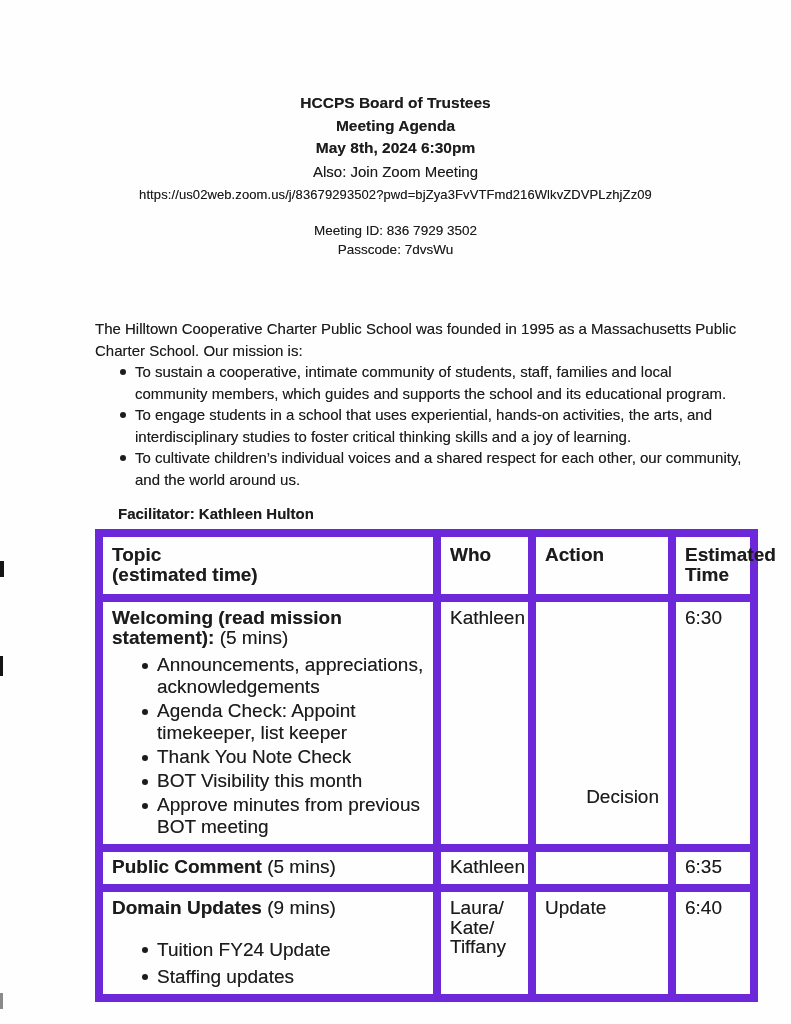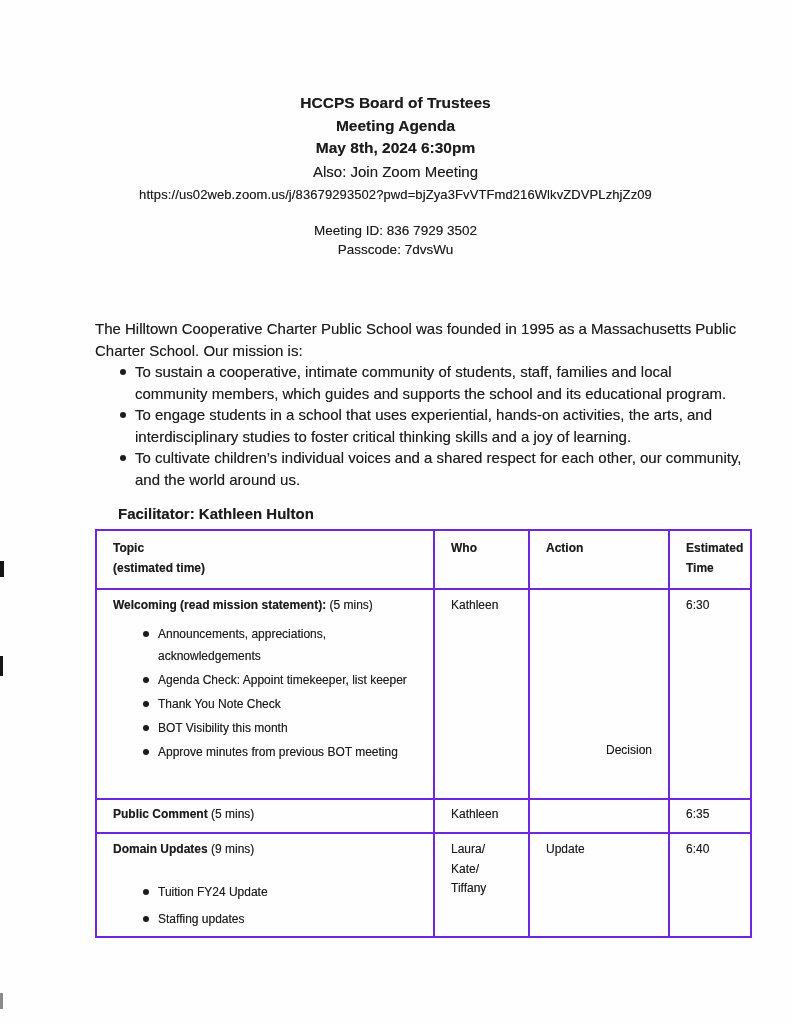--- a/index.html
+++ b/index.html
@@ -51,24 +51,24 @@
   
   table.agenda {
     position: absolute; top: 529px; left: 95px;
     width: 655px; border-collapse: collapse; table-layout: fixed;
   }
   .agenda col.c-topic { width: 338px; }
   .agenda col.c-who   { width: 95px; }
   .agenda col.c-act   { width: 140px; }
   .agenda col.c-time  { width: 82px; }
   .agenda td {
-    border: 2px solid #6d28d9;
+    border: 8px solid #6d28d9;
     vertical-align: top;
-    padding: 6px 16px;
-    font-size: 12px; line-height: 19.5px;
+    padding: 6px 9px;
+    font-size: 19px; line-height: 19.5px;
   }
   .agenda .hdr td { font-weight: 700; height: 43px; padding-top: 8px; }
   .agenda .row-1 td { height: 196px; }
   .agenda .row-2 td { height: 21px; padding-top: 5px; }
   .agenda .row-3 td { height: 70px; }
   .topic-title { font-weight: 700; }
   .tb-list { margin-left: 30px; margin-top: 7px; }
   .tb-list .bullet-row { line-height: 22px; margin-top: 2px; }
   .tb-list .dot { margin-top: 8.5px; }
   .va-bottom { vertical-align: bottom !important; }

